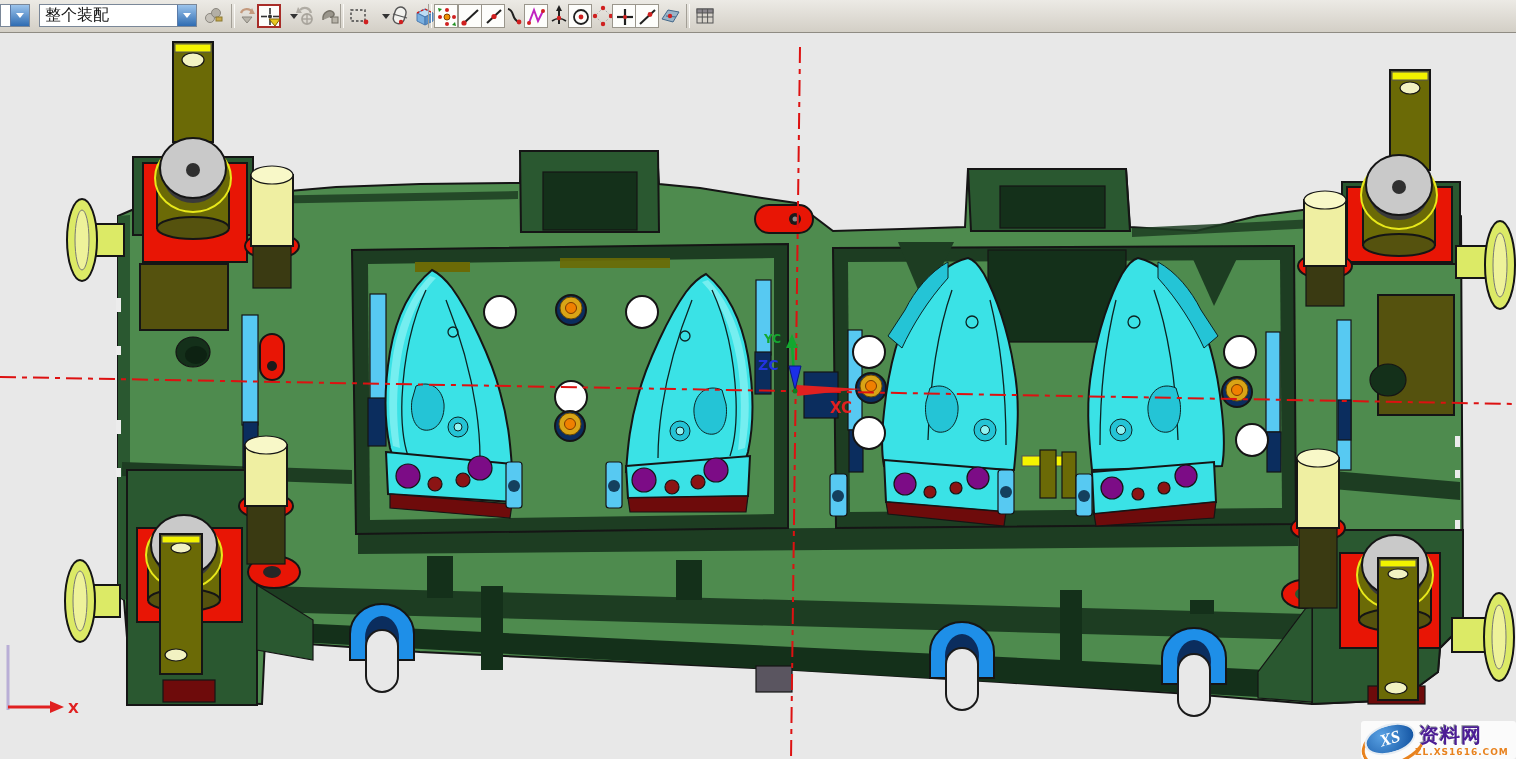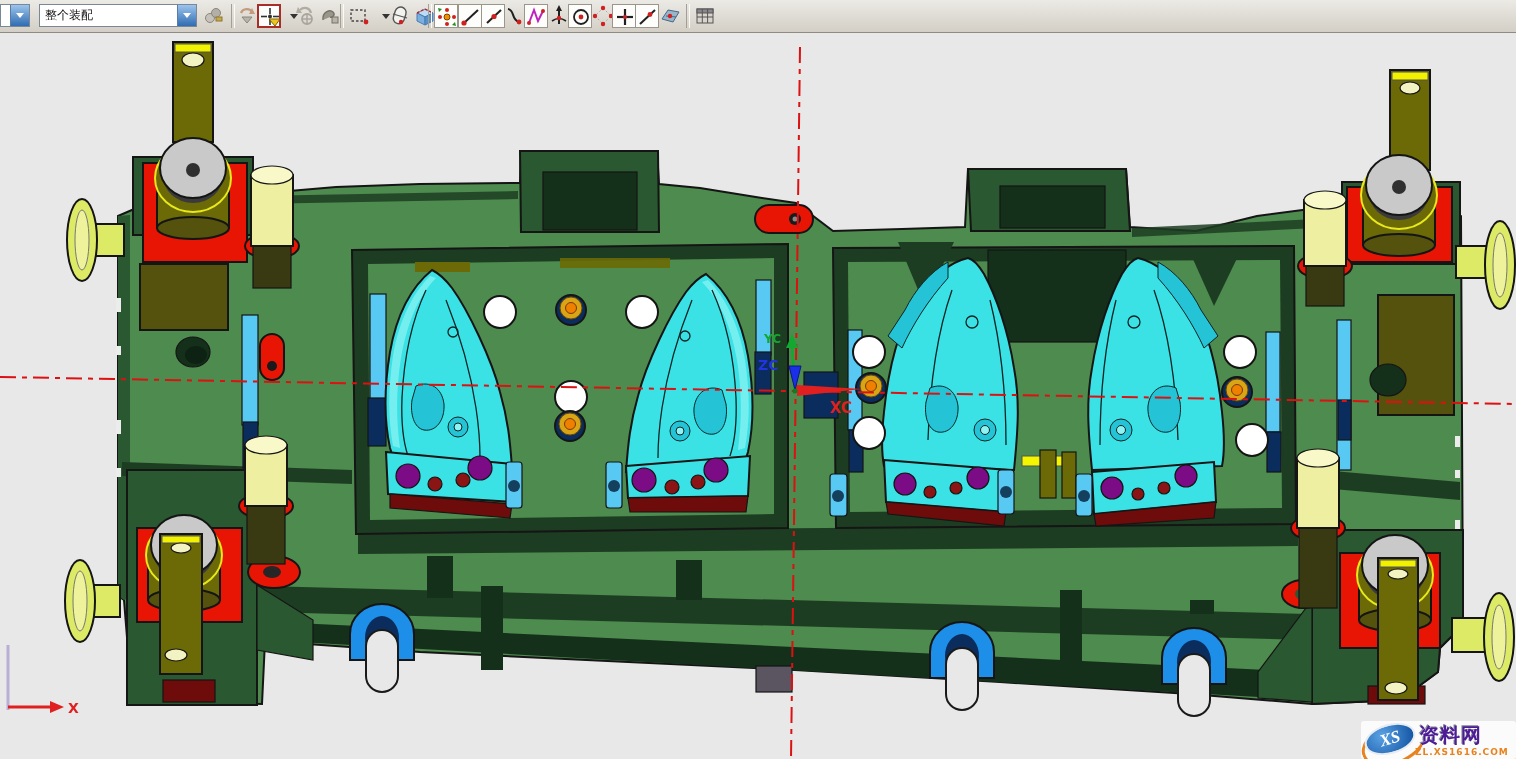--- a/index.html
+++ b/index.html
@@ -4,21 +4,21 @@
 <style>
   html,body{margin:0;padding:0;background:#e8e8e8;width:1516px;height:759px;overflow:hidden;
     font-family:"DejaVu Sans","Liberation Sans",sans-serif;}
   #app{position:relative;width:1516px;height:759px;}
 
   
   #toolbar{position:absolute;top:0;left:0;width:1516px;height:33px;box-sizing:border-box;
     background:linear-gradient(#eceae5,#d3cfc6);border-bottom:1px solid #8f8b83;}
   .combo{position:absolute;top:4px;height:23px;background:#fff;border:1px solid #7a8798;
     box-sizing:border-box;display:flex;align-items:center;}
-  .combo .txt{flex:1;font-size:12px;padding-left:5px;color:#111;white-space:nowrap;overflow:hidden;}
+  .combo .txt{flex:1;font-size:16px;padding-left:5px;color:#111;white-space:nowrap;overflow:hidden;}
   .combo .btn{width:18px;height:100%;background:linear-gradient(#9cc4ec,#2f6cb2);
     border-left:1px solid #5a7aa8;display:flex;align-items:center;justify-content:center;}
   .combo .btn i{width:0;height:0;border:4px solid transparent;border-top:5px solid #fff;margin-top:4px;}
   .sep{position:absolute;top:4px;width:2px;height:24px;
     border-left:1px solid #a39f96;border-right:1px solid #fbfaf7;}
   .tbi{position:absolute;top:4px;width:24px;height:24px;}
   .tbi svg{width:24px;height:24px;}
   .boxed{background:#fdfdfb;border:1px solid #9a968c;box-sizing:border-box;}
   .activebox{border:2px solid #a82c28 !important;}
 

